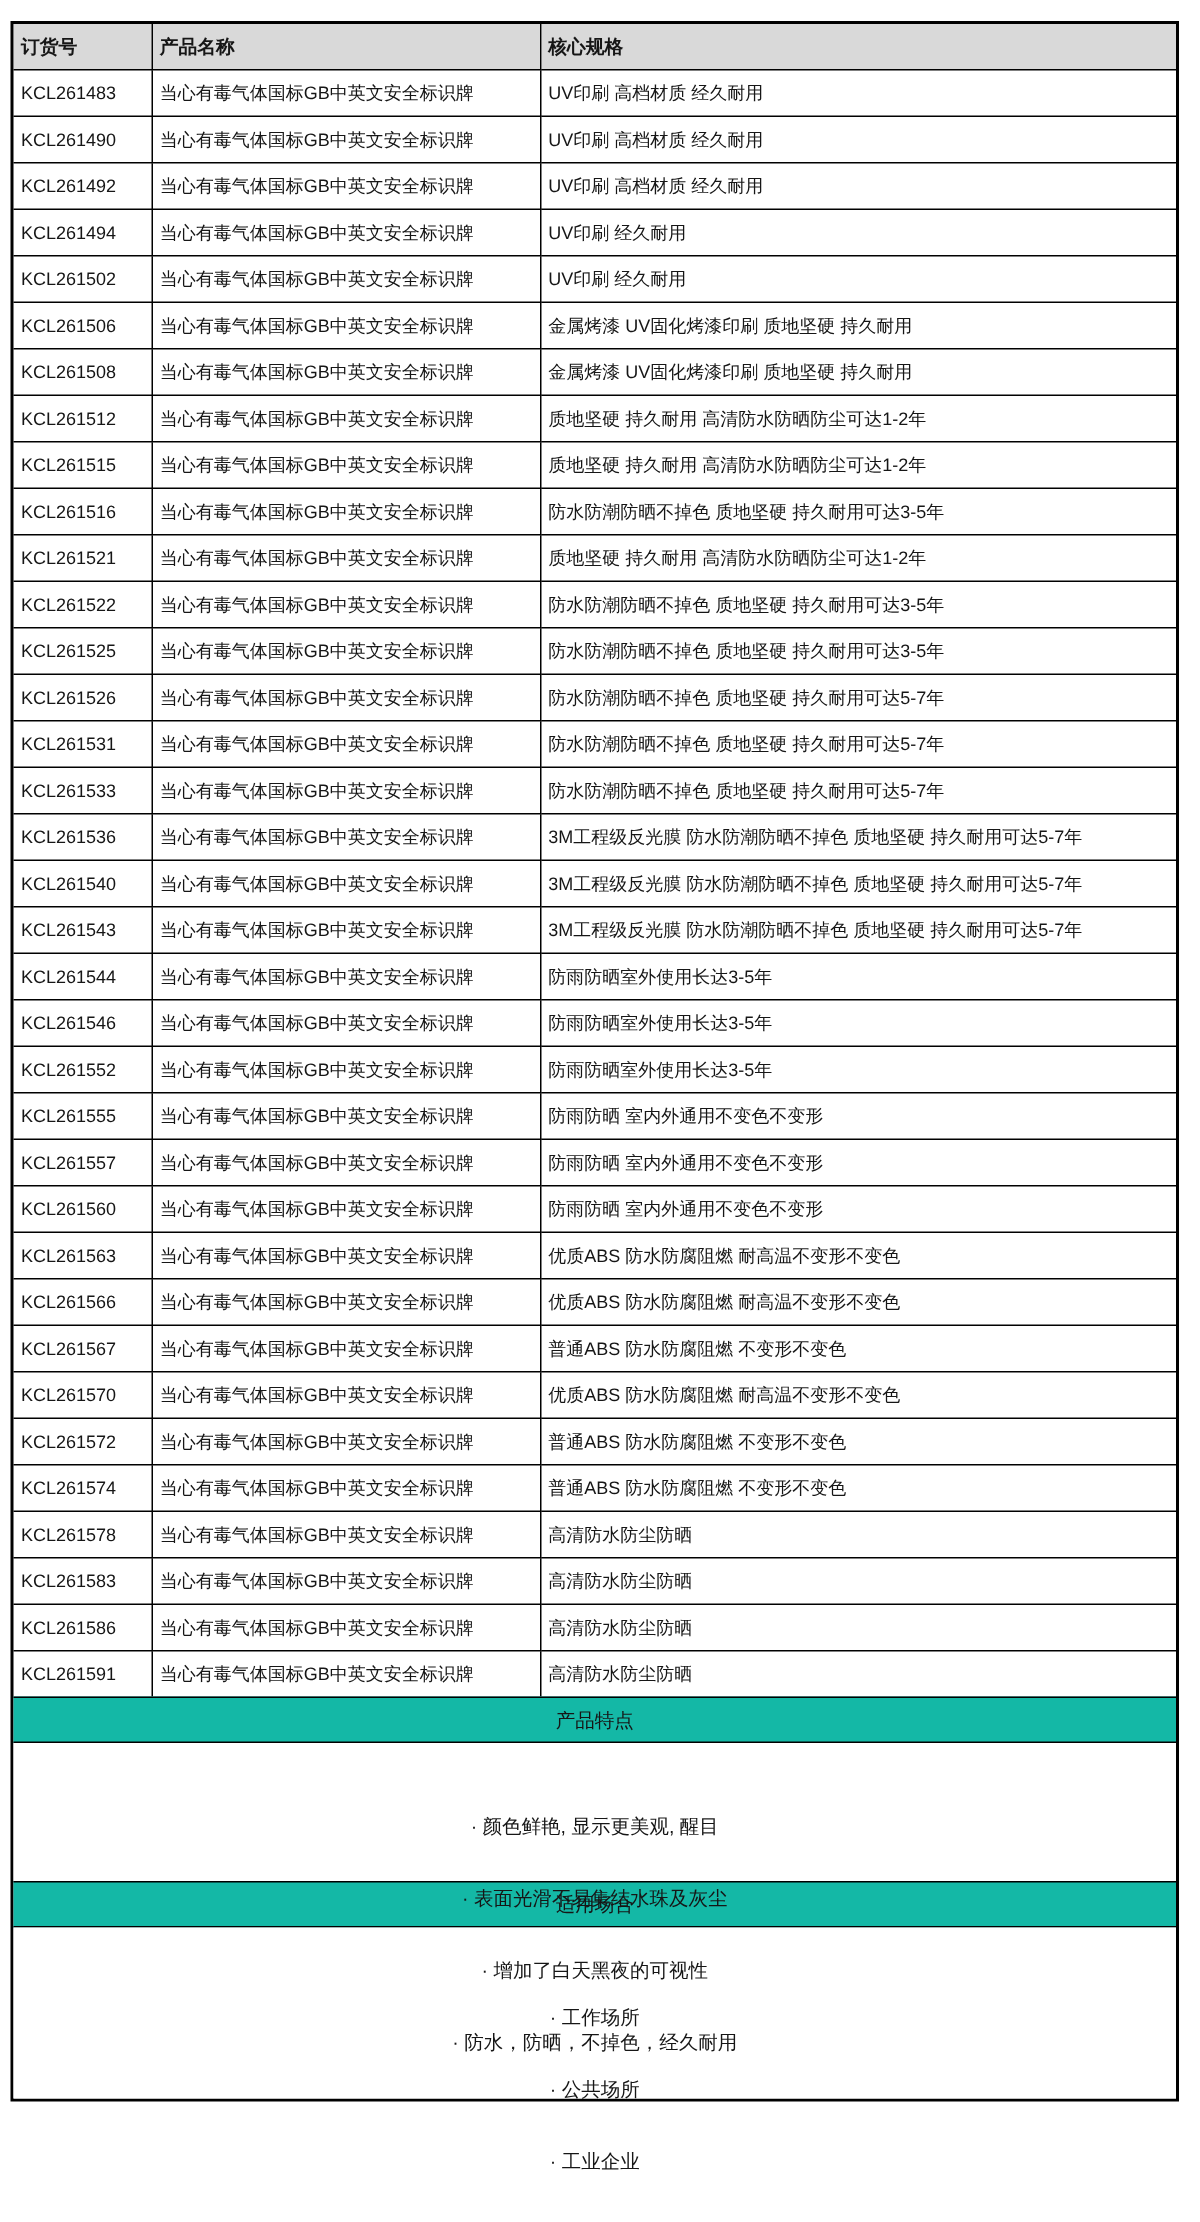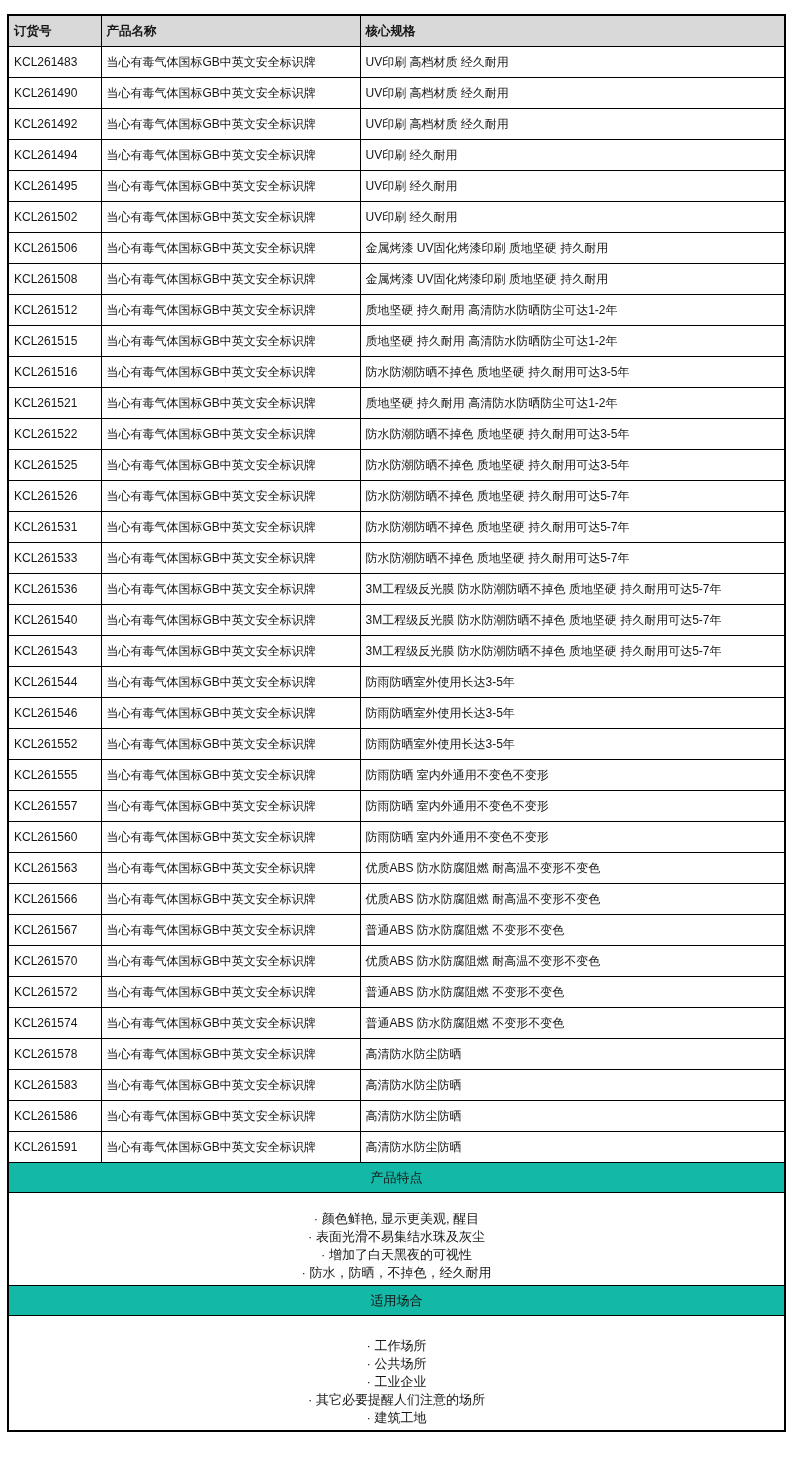--- a/index.html
+++ b/index.html
@@ -56,21 +56,21 @@
   }
   .section-box {
     box-sizing: border-box;
     text-align: center;
     font-size: 13px;
     line-height: 18px;
     background: #ffffff;
   }
   .features-box  { height: 92px;  padding-top: 17px; }
   .occasions-box { height: 114px; padding-top: 21px; }
-  .section-box .line { display: block; }
+  .section-box .line { display: block; margin-top: 30px; }
 </style>
 </head>
 <body>
 
 <div class="sheet">
 
   <table class="product-table">
     <colgroup>
       <col class="col-order">
       <col class="col-name">
@@ -98,25 +98,20 @@
           <td>KCL261492</td>
           <td>当心有毒气体国标GB中英文安全标识牌</td>
           <td>UV印刷 高档材质 经久耐用</td>
         </tr>
         <tr>
           <td>KCL261494</td>
           <td>当心有毒气体国标GB中英文安全标识牌</td>
           <td>UV印刷 经久耐用</td>
         </tr>
         <tr>
-          <td>KCL261495</td>
-          <td>当心有毒气体国标GB中英文安全标识牌</td>
-          <td>UV印刷 经久耐用</td>
-        </tr>
-        <tr>
           <td>KCL261502</td>
           <td>当心有毒气体国标GB中英文安全标识牌</td>
           <td>UV印刷 经久耐用</td>
         </tr>
         <tr>
           <td>KCL261506</td>
           <td>当心有毒气体国标GB中英文安全标识牌</td>
           <td>金属烤漆 UV固化烤漆印刷 质地坚硬 持久耐用</td>
         </tr>
         <tr>

